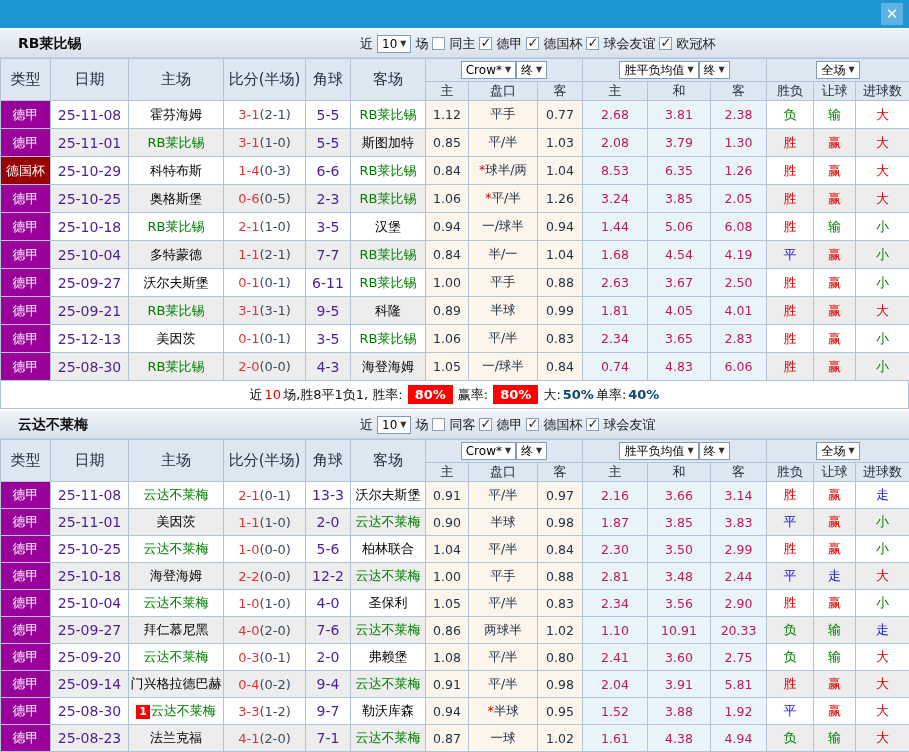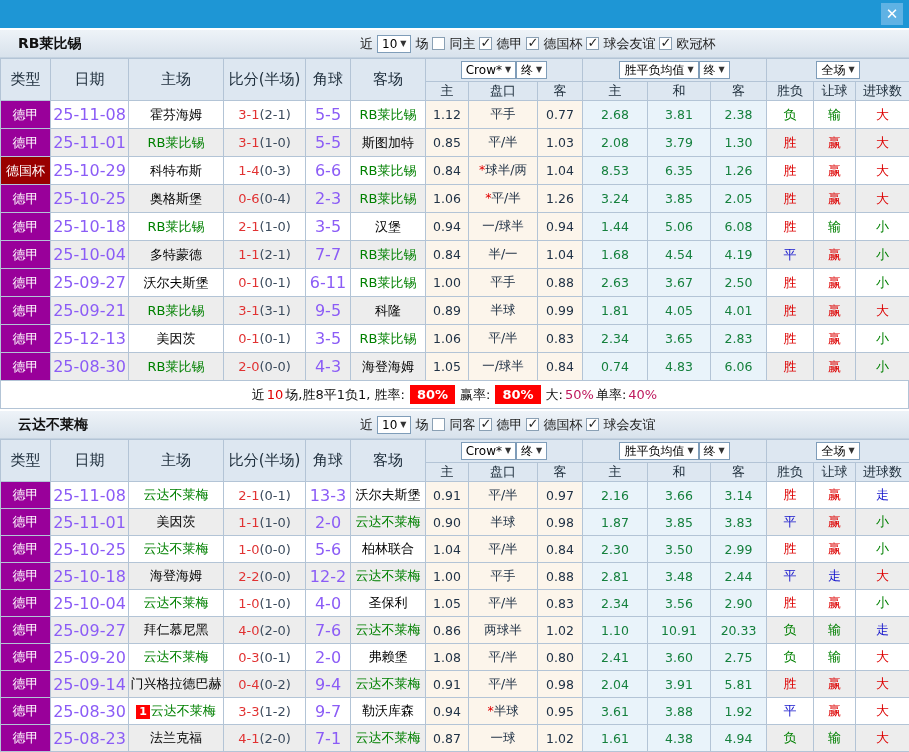--- a/index.html
+++ b/index.html
@@ -64,41 +64,41 @@
     white-space:nowrap;
   }
   table.matches thead th{ background:#dde7f1; font-weight:normal; color:#20303e; }
   tr.group-row th{ height:23px; }
   tr.sub-row th{ height:19px; font-size:13px; }
   th.base-col{ font-size:15px; }
   table.s1 tbody tr{ height:28px; }
   table.s2 tbody tr{ height:27px; }
   tbody tr.even td{ background:#ededed; }
   td.league-cell{ color:#fff; font-size:13px; }
-  td.date-cell, td.corners-cell{ color:#8b5cf6; font-size:16px; }
+  td.date-cell, td.corners-cell{ color:#4c1d95; font-size:14px; }
   td.team-cell{ color:#000; }
   .team-hl{ color:#008000; }
   .red-badge{
     display:inline-block; background:#ff0000; color:#fff; font-size:11px;
     line-height:14px; padding:0 3px; margin-right:1px; font-weight:bold;
   }
   .score{ color:#e13232; }
   .half{ color:#3c4c5e; }
   td.odds-cell{ background:#fcf5eb !important; color:#203246; font-size:12.5px; }
   .star{ color:#e10000; }
-  td.avg-cell{ background:#e9f3fa !important; color:#15803d; font-size:12.5px; }
+  td.avg-cell{ background:#e9f3fa !important; color:#be185d; font-size:12.5px; }
   td.res-cell{ font-size:13px; }
   
   .summary-row{
     height:28px; border:1px solid #b3c4d6; border-top:none;
     display:flex; align-items:center; justify-content:center; gap:2px;
     font-size:13px; color:#111; background:#fff;
   }
   .t-red{ color:#e10000; }
-  .t-blue{ color:#be185d; }
+  .t-blue{ color:#0c4a6e;font-weight:bold; }
   .badge{
     background:#ff0000; color:#fff; font-weight:bold; padding:2px 7px; margin:0 3px;
   }
 </style>
 </head>
 <body>
 
 <div class="titlebar">
   <div class="close-btn">
     <span>✕</span>
@@ -234,21 +234,21 @@
             <td class="avg-cell">6.35</td>
             <td class="avg-cell">1.26</td>
             <td class="res-cell" style="color: rgb(221, 0, 0);">胜</td>
             <td class="res-cell" style="color: rgb(221, 0, 0);">赢</td>
             <td class="res-cell" style="color: rgb(221, 0, 0);">大</td>
           </tr>
           <tr class="even">
             <td class="league-cell" style="background: rgb(153, 0, 154);">德甲</td>
             <td class="date-cell">25-10-25</td>
             <td class="team-cell"><span>奥格斯堡</span></td>
-            <td class="score-cell"><span class="score">0-6</span><span class="half">(0-4)</span></td>
+            <td class="score-cell"><span class="score">0-6</span><span class="half">(0-5)</span></td>
             <td class="corners-cell">2-3</td>
             <td class="team-cell"><span class="team-hl">RB莱比锡</span></td>
             <td class="odds-cell">1.06</td>
             <td class="odds-cell"><span class="star">*</span><span>平/半</span></td>
             <td class="odds-cell">1.26</td>
             <td class="avg-cell">3.24</td>
             <td class="avg-cell">3.85</td>
             <td class="avg-cell">2.05</td>
             <td class="res-cell" style="color: rgb(221, 0, 0);">胜</td>
             <td class="res-cell" style="color: rgb(221, 0, 0);">赢</td>
@@ -588,21 +588,21 @@
           <tr class="odd">
             <td class="league-cell" style="background: rgb(153, 0, 154);">德甲</td>
             <td class="date-cell">25-08-30</td>
             <td class="team-cell"><span class="red-badge">1</span><span class="team-hl">云达不莱梅</span></td>
             <td class="score-cell"><span class="score">3-3</span><span class="half">(1-2)</span></td>
             <td class="corners-cell">9-7</td>
             <td class="team-cell"><span>勒沃库森</span></td>
             <td class="odds-cell">0.94</td>
             <td class="odds-cell"><span class="star">*</span><span>半球</span></td>
             <td class="odds-cell">0.95</td>
-            <td class="avg-cell">3.61</td>
+            <td class="avg-cell">1.52</td>
             <td class="avg-cell">3.88</td>
             <td class="avg-cell">1.92</td>
             <td class="res-cell" style="color: rgb(20, 20, 204);">平</td>
             <td class="res-cell" style="color: rgb(221, 0, 0);">赢</td>
             <td class="res-cell" style="color: rgb(221, 0, 0);">大</td>
           </tr>
           <tr class="even">
             <td class="league-cell" style="background: rgb(153, 0, 154);">德甲</td>
             <td class="date-cell">25-08-23</td>
             <td class="team-cell"><span>法兰克福</span></td>

